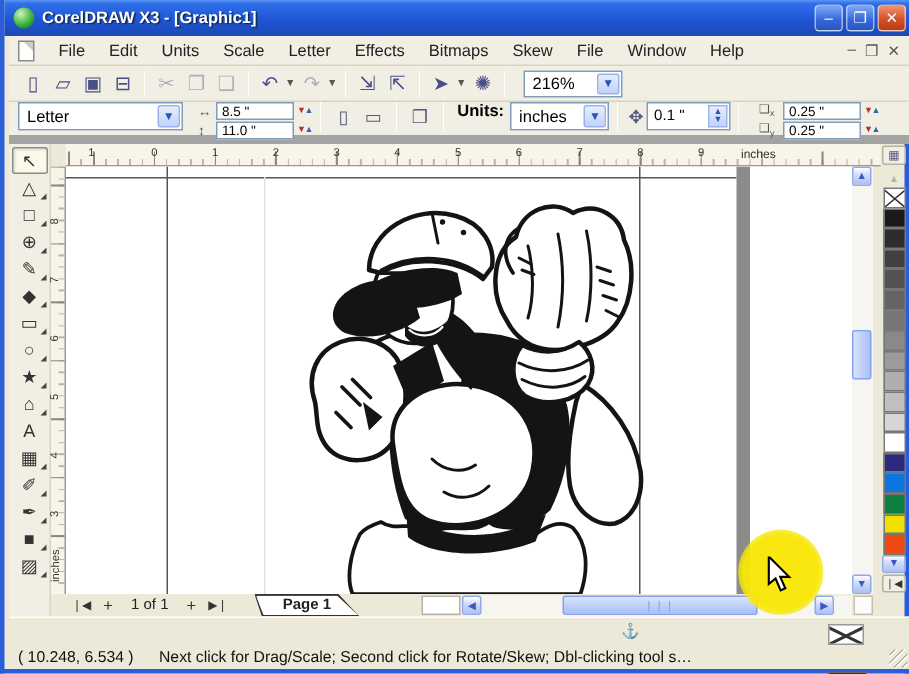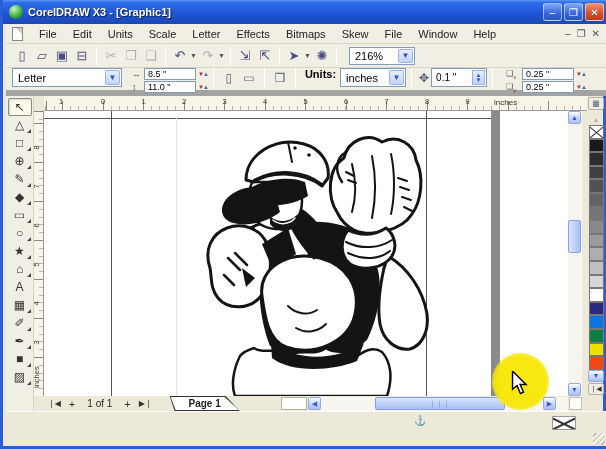--- a/index.html
+++ b/index.html
@@ -406,20 +406,26 @@
       </div>
     <div class="pal-arrow active">▼</div>
     <div class="pal-fly">❘◀</div>
   </div>
 
   <div class="statusbar">
     <div class="status-row1">
       <span class="mini-ico" style="left:408px;top:1px;">⚓</span>
       <div class="fill-swatch"></div>
     </div>
+    <div class="status-row2">
+      <span class="coords">( 10.248, 6.534 )</span>
+      <span class="hint">Next click for Drag/Scale; Second click for Rotate/Skew; Dbl-clicking tool s…</span>
+      <span class="mini-ico" style="left:478px;top:18px;">⌖</span>
+      <div class="outline-swatch"></div>
+    </div>
     <div class="resize-grip"></div>
   </div>
 
   <div class="cursor-highlight"></div>
   <svg class="cursor" width="20" height="24" viewBox="0 0 14 17">
     <polygon points="1,0 1,13 4.2,10.4 6.6,16 8.8,15 6.4,9.6 10.6,9.6" fill="#fff" stroke="#000" stroke-width="1"></polygon>
   </svg>
 
 </div>
 

